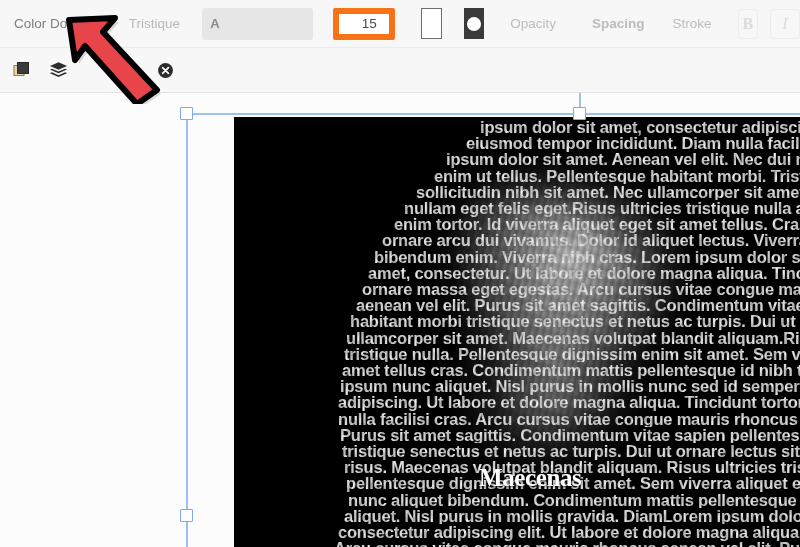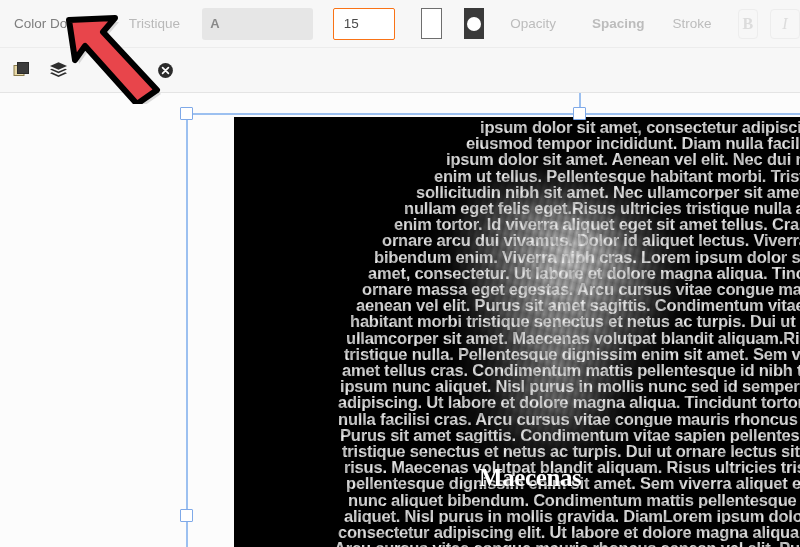--- a/index.html
+++ b/index.html
@@ -63,24 +63,24 @@
     padding-left: 11px;
     font-size: 16.5px; font-weight: 700; color: #141414;
     letter-spacing: -0.1px;
     border-radius: 0 3px 3px 0;
     overflow: hidden; white-space: nowrap;
   }
   .size-input {
     margin-left: 20px;
     width: 62px; height: 32px;
     background: #ffffff;
-    border: 1px solid #f97316;
+    border: 6px solid #f97316;
     border-radius: 2px;
     font-size: 13.5px; color: #4a4a4a;
-    padding-left: 10px;
+    padding-left: 23px;
     font-family: "Liberation Sans", sans-serif;
     outline: none;
   }
   .swatch-white {
     margin-left: 26px;
     width: 31px; height: 31px;
     background: #ffffff;
     border: 1px solid #6e6e6e;
     cursor: pointer;
   }

